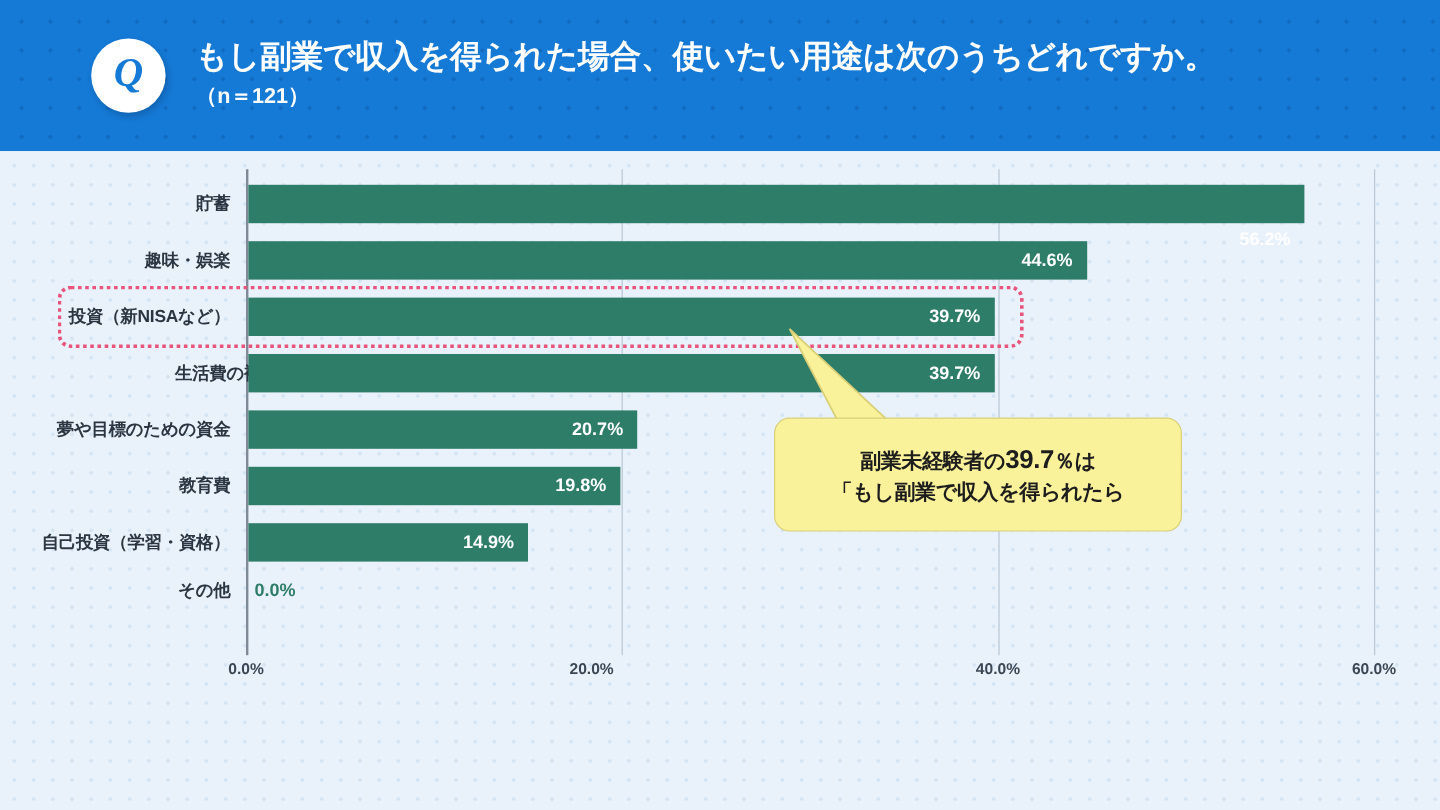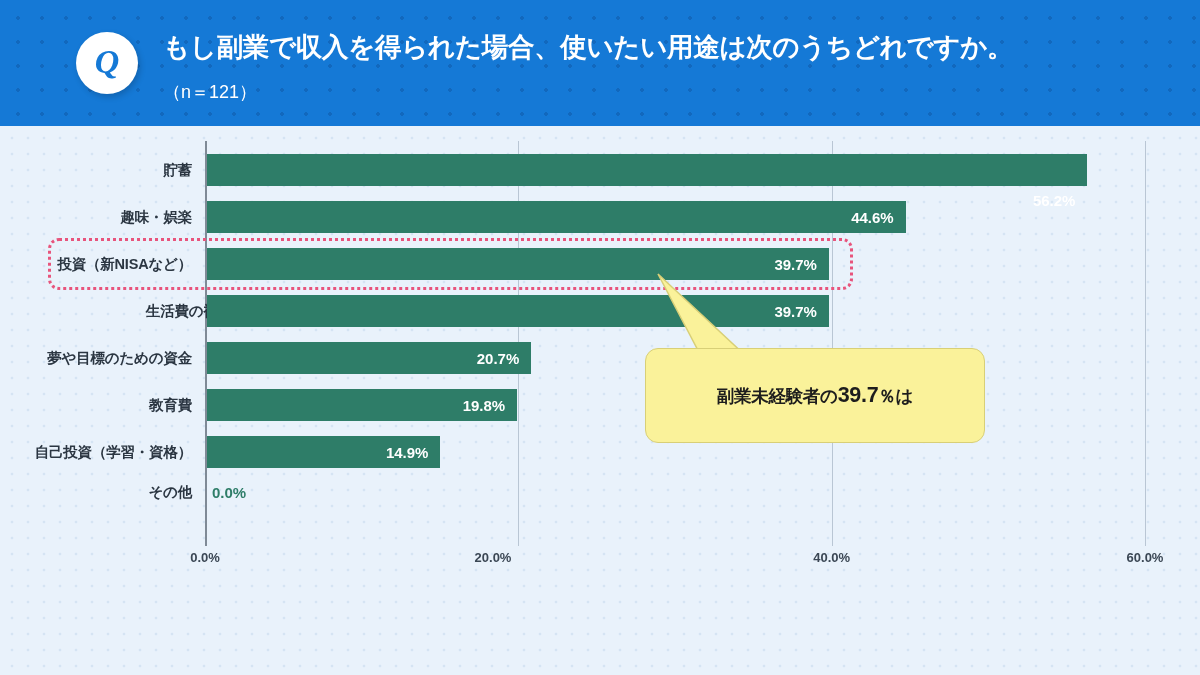--- a/index.html
+++ b/index.html
@@ -64,24 +64,24 @@
     color: #ffffff;
     font-size: 26.5px;
     font-weight: bold;
     letter-spacing: -0.3px;
     line-height: 1.18;
     white-space: nowrap;
   }
   #header-sub {
     position: absolute;
     left: 163px;
-    top: 80px;
+    top: 68px;
     color: #ffffff;
     font-size: 18px;
-    font-weight: normal;
+    font-weight: bold;
     letter-spacing: 0px;
   }
 
   
   #chart-area {
     position: absolute;
     left: 0;
     top: 126px;
     width: 1200px;
     height: 549px;
@@ -276,17 +276,17 @@
       </div>
 
     <div id="highlight-box" style="top: 112px; width: 804.967px; border-color: rgb(232, 84, 124);"></div>
 
     <svg id="callout-arrow" viewBox="0 0 120 100">
       <polygon points="22,8 66,92 112,92" fill="#FAF29A" stroke="#d8cf77" stroke-width="1.5"></polygon>
       <rect x="50" y="84" width="66" height="14" fill="#FAF29A"></rect>
     </svg>
 
     <div id="callout" style="background: rgb(250, 242, 154);">
-      <div id="callout-text"><div>副業未経験者の<span class="big">39.7</span>％は</div></div>
+      <div id="callout-text"><div>副業未経験者の<span class="big">39.7</span>％は</div><div>「もし副業で収入を得られたら</div></div>
     </div>
   </div>
 
 </div>
 
 </body></html>

